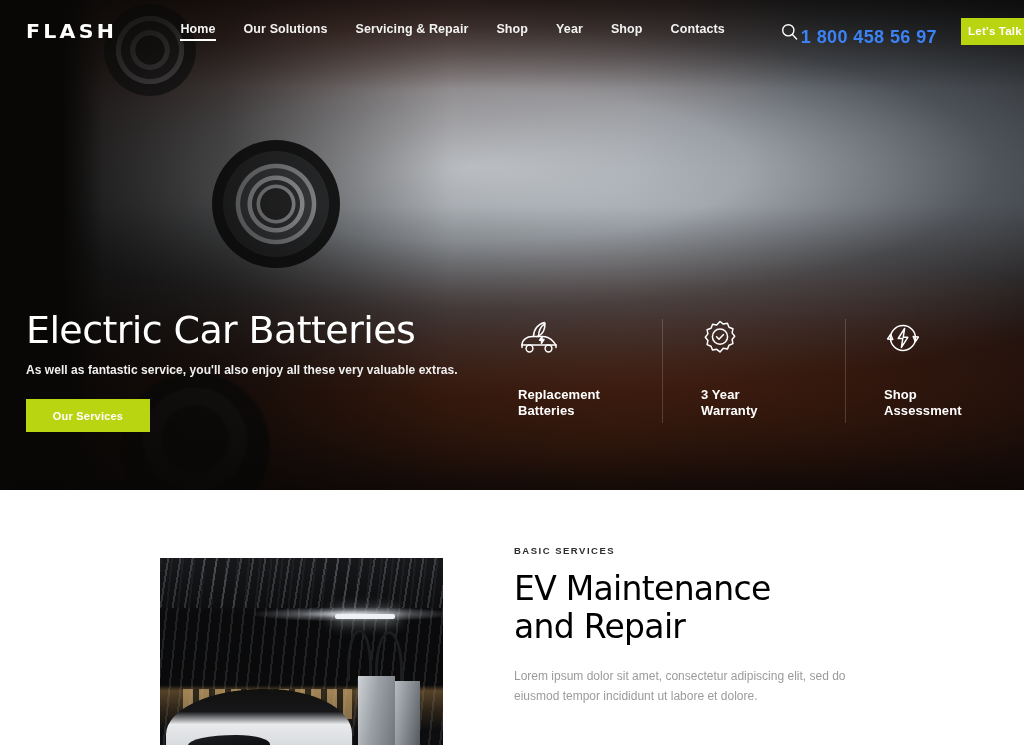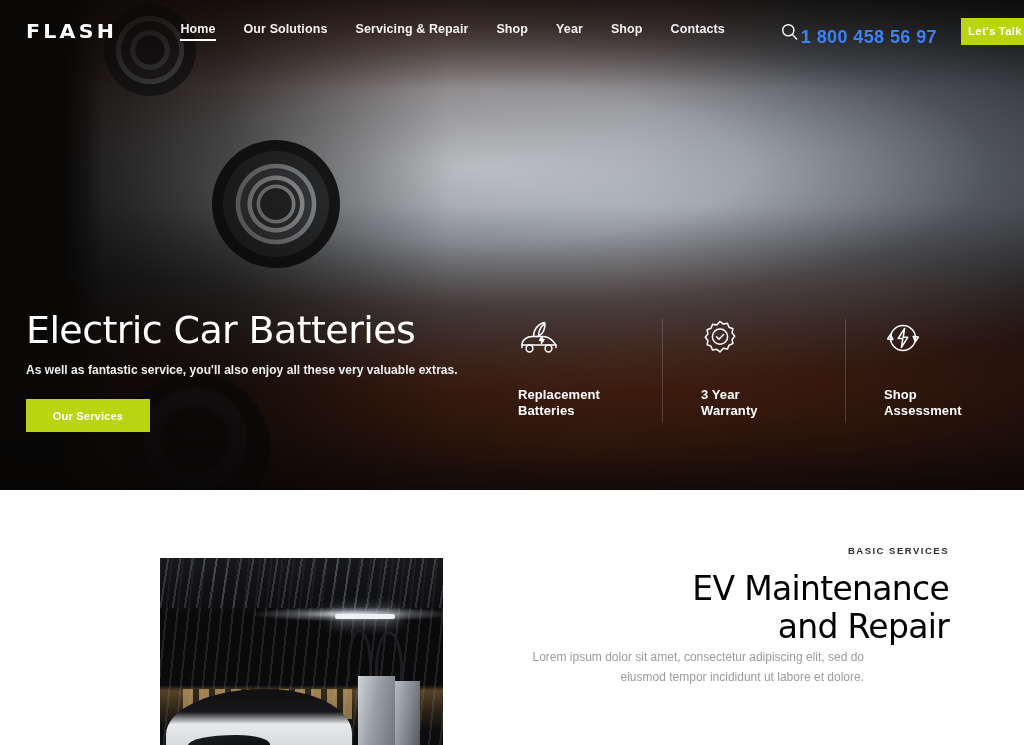--- a/index.html
+++ b/index.html
@@ -313,43 +313,43 @@
   .svc-car-glass {
     position: absolute;
     left: 12%; bottom: 10%;
     width: 44%; height: 17%;
     background: linear-gradient(170deg, #1d1f22 0%, #0d0e10 100%);
     border-radius: 58% 40% 0 0 / 96% 86% 0 0;
   }
 
   .svc-text {
     position: absolute;
-    left: 529px;
+    left: 514px;
     top: 55px;
     width: 420px;
-    text-align: right;
   }
   .svc-eyebrow {
     color: #2d2d2d;
     font-size: 9.5px;
     font-weight: 700;
     letter-spacing: 1.5px;
     text-transform: uppercase;
   }
   .svc-title {
     margin-top: 14px;
     color: #000000;
     font-size: 33px;
     line-height: 1.16;
     font-weight: 400;
     letter-spacing: -0.7px;
     font-family: "DejaVu Sans", sans-serif;
     white-space: pre-line;
   }
   .svc-body {
+    margin-top: 19px;
     color: #9b9b9b;
     font-size: 12px;
     line-height: 1.72;
     white-space: pre-line;
     max-width: 335px;
   }
 </style>
 </head>
 <body>
 

